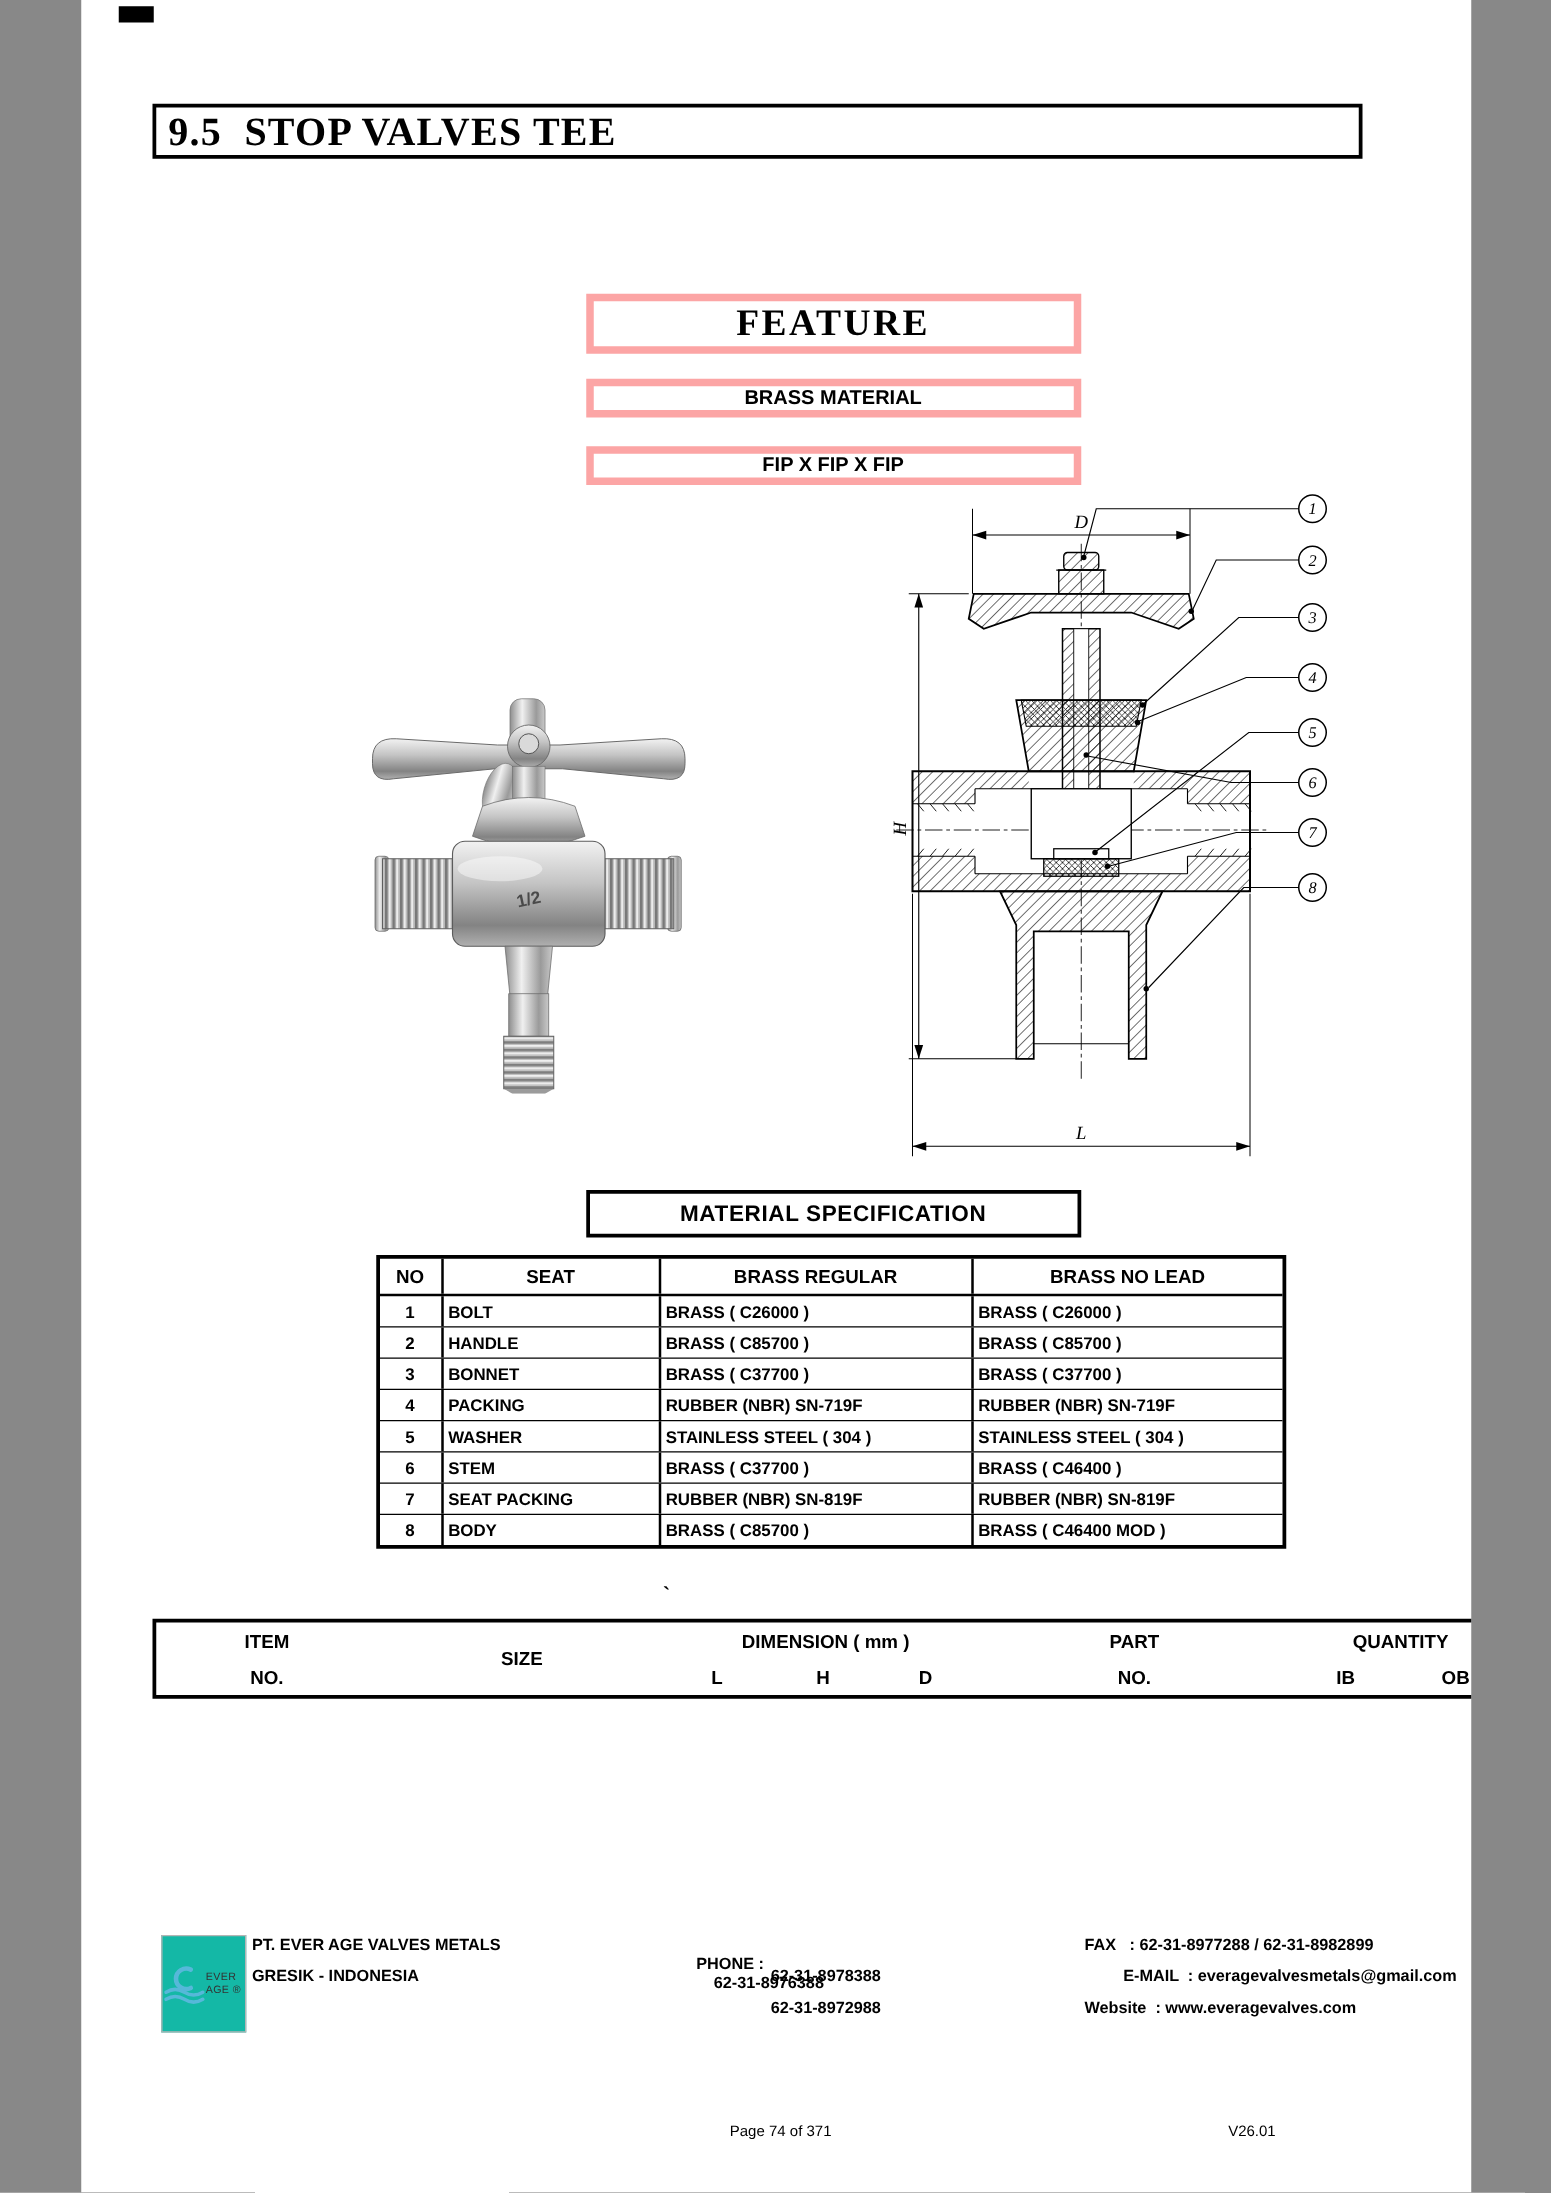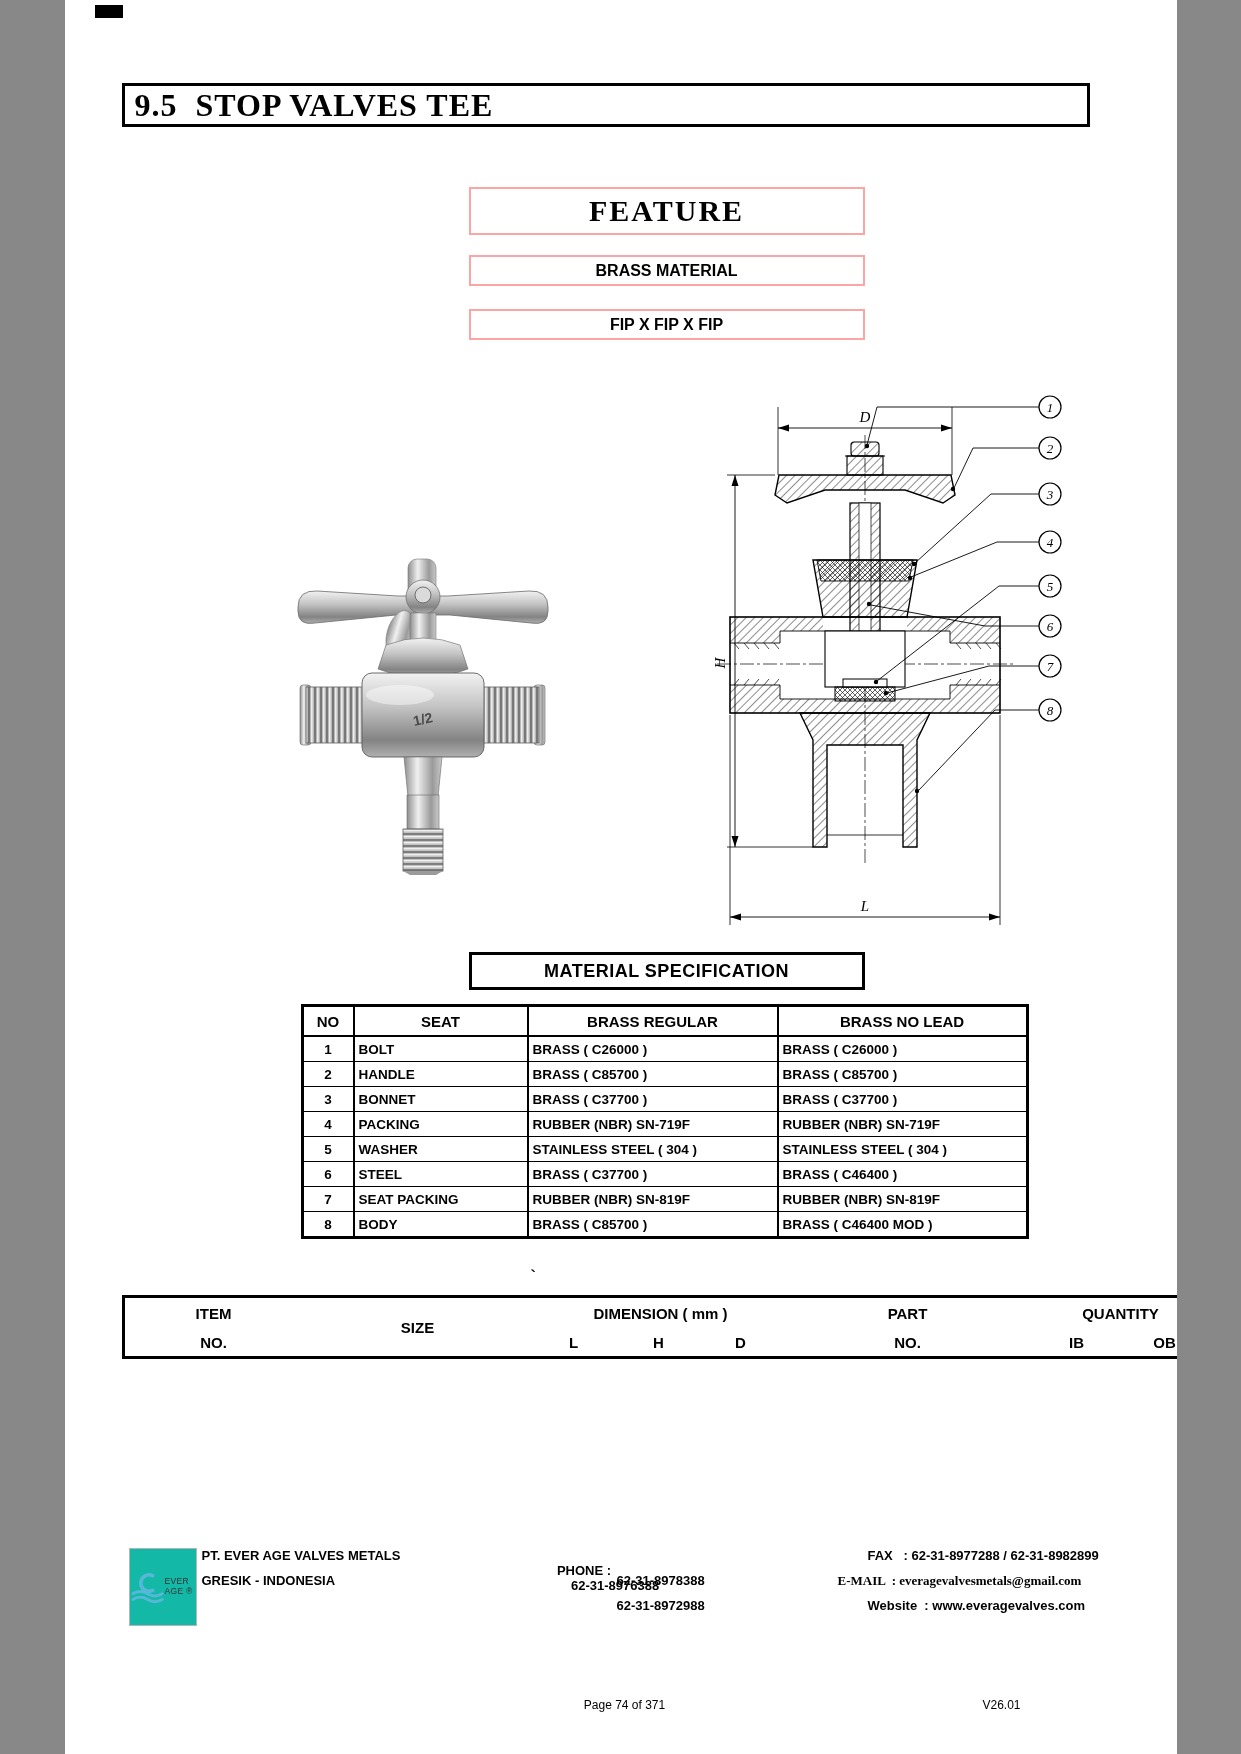--- a/index.html
+++ b/index.html
@@ -1,20 +1,20 @@
 <!DOCTYPE html>
 <html><head>
 <meta charset="utf-8">
 <style>
   html,body{margin:0;padding:0;background:#888;}
   .page{position:relative;width:1112px;height:1754px;background:#ffffff;margin:0 auto;
         font-family:"Liberation Sans",sans-serif;color:#000;overflow:hidden;}
   .abs{position:absolute;}
   .bx{border:3px solid #000;box-sizing:border-box;}
-  .bx2{border:2px solid #fca5a5;box-sizing:border-box;}
+  .bx2{border:6px solid #fca5a5;box-sizing:border-box;margin-top:48px;}
   .serifT{font-family:"Liberation Serif",serif;font-weight:bold;}
   .ctr{display:flex;align-items:center;justify-content:center;text-align:center;}
   .corner-mark{left:30px;top:5px;width:28px;height:13px;background:#000;}
   .title-box{left:57px;top:83px;width:968px;height:44px;display:flex;align-items:center;}
   .title-box span{font-size:32px;letter-spacing:1px;padding-left:10px;white-space:pre;}
   .feature-box{left:404px;top:187px;width:396px;height:48px;font-size:30px;letter-spacing:2px;}
   .sub-box{left:404px;width:396px;height:31px;font-size:16px;font-weight:bold;}
   .matspec-box{left:404px;top:952px;width:396px;height:38px;font-size:18px;font-weight:bold;letter-spacing:.5px;}
   
   .mtable{left:236px;top:1004px;width:728px;border:3px solid #000;box-sizing:border-box;}
@@ -267,21 +267,21 @@
       <div>RUBBER (NBR) SN-719F</div>
     </div>
     <div class="mrow mbody">
       <div class="c-no">5</div>
       <div>WASHER</div>
       <div>STAINLESS STEEL ( 304 )</div>
       <div>STAINLESS STEEL ( 304 )</div>
     </div>
     <div class="mrow mbody">
       <div class="c-no">6</div>
-      <div>STEEL</div>
+      <div>STEM</div>
       <div>BRASS ( C37700 )</div>
       <div>BRASS ( C46400 )</div>
     </div>
     <div class="mrow mbody">
       <div class="c-no">7</div>
       <div>SEAT PACKING</div>
       <div>RUBBER (NBR) SN-819F</div>
       <div>RUBBER (NBR) SN-819F</div>
     </div>
     <div class="mrow mbody">
@@ -323,19 +323,19 @@
   <div class="abs ft" style="left:137px;top:1573px;">GRESIK - INDONESIA</div>
 
   <div class="abs ft" style="left:478px;top:1548px;">
     <span>PHONE :</span>
     <span style="padding-left:14px;">62-31-8976388</span>
   </div>
   <div class="abs ft" style="left:552px;top:1573px;">62-31-8978388</div>
   <div class="abs ft" style="left:552px;top:1598px;">62-31-8972988</div>
 
   <div class="abs ft" style="left:803px;top:1548px;">FAX   : 62-31-8977288 / 62-31-8982899</div>
-  <div class="abs ft" style="left:773px;top:1573px;font-family:Liberation Serif, serif;">E-MAIL  : everagevalvesmetals@gmail.com</div>
+  <div class="abs ft" style="left:834px;top:1573px;">E-MAIL  : everagevalvesmetals@gmail.com</div>
   <div class="abs ft" style="left:803px;top:1598px;text-align:right;">Website  : www.everagevalves.com</div>
 
   <div class="abs pgfoot" style="left:440px;top:1698px;width:240px;text-align:center;">Page 74 of 371</div>
   <div class="abs pgfoot" style="left:918px;top:1698px;">V26.01</div>
 
 </div>
 
 </body></html>

